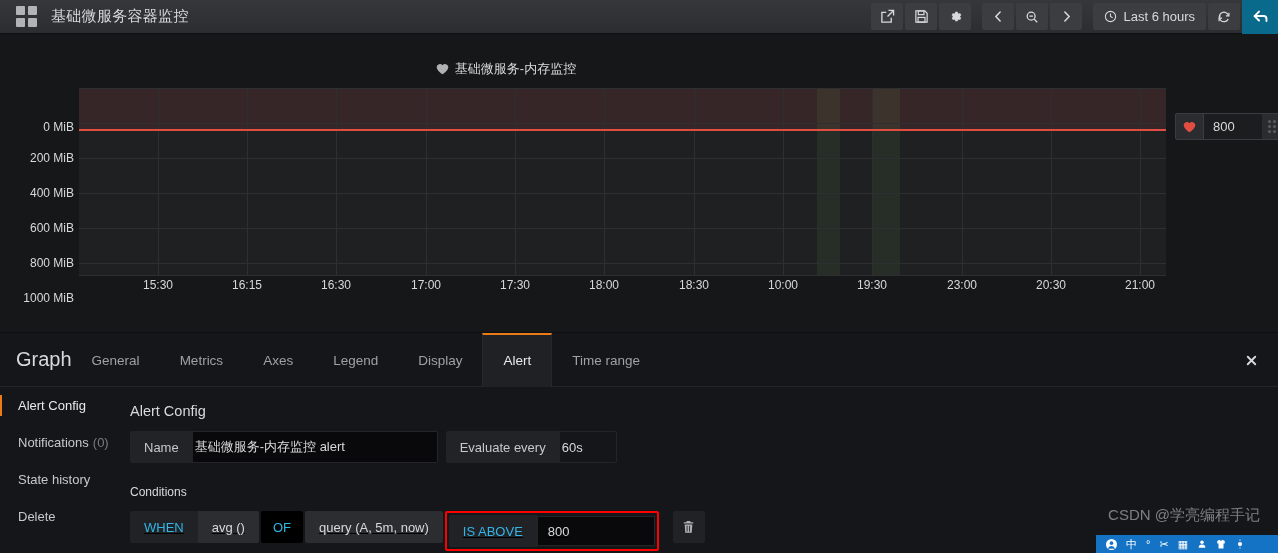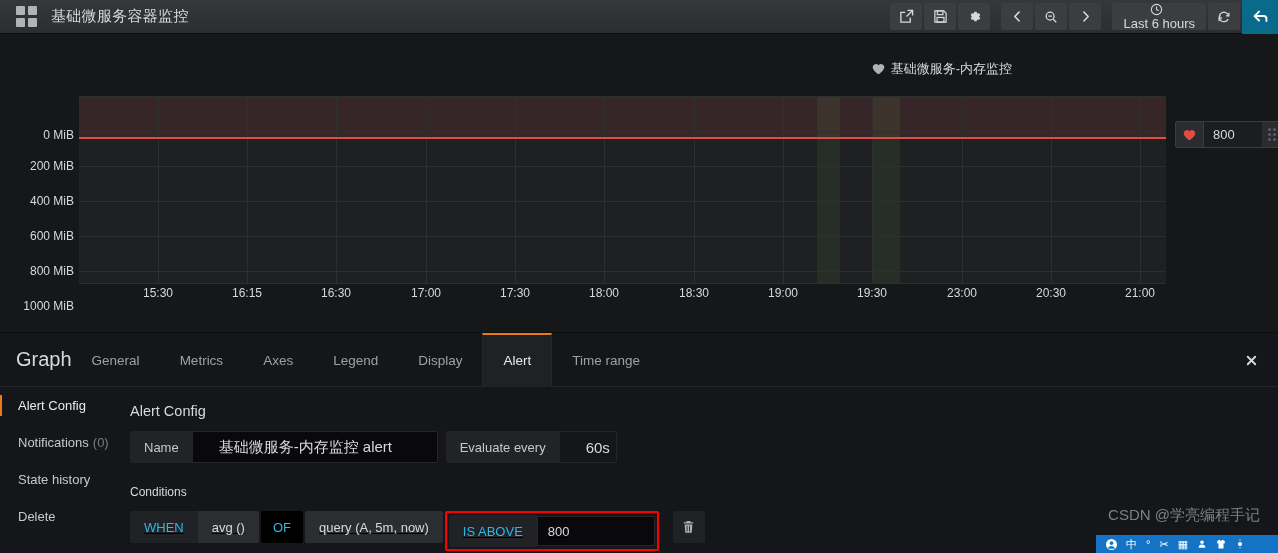--- a/index.html
+++ b/index.html
@@ -38,43 +38,42 @@
   }
   .nbtn svg { display: block; }
   .nav-gap { width: 9px; }
   .nbtn-group { display: flex; }
   .nbtn-group .nbtn { margin-right: 2px; }
   .time-picker {
     height: 27px; background: #3b3d40; border-radius: 2px;
     display: flex; align-items: center; padding: 0 11px;
     color: #d8d9da; font-size: 13px; cursor: pointer; margin-right: 2px;
     white-space: nowrap;
-    flex-direction: column;
   }
   .time-picker .clock { margin-right: 6px; display: flex; }
   .nbtn-blue {
     width: 36px; height: 34px; background: #0a6a8c; margin-right: 0;
     border-radius: 0; display: flex; align-items: center; justify-content: center;
     color: #fff; cursor: pointer;
   }
 
   
   .panel {
     position: absolute; left: 0; top: 34px; width: 1278px; height: 296px;
     background: #161719;
   }
   .panel-title {
     position: absolute; left: 0; top: 26px; width: 1012px;
     text-align: center; color: #d8d9da; font-size: 13px;
-    display: flex; align-items: center; justify-content: flex-end;
+    display: flex; align-items: center; justify-content: center;
     white-space: nowrap;
   }
   .panel-title .heart { margin-right: 6px; display: flex; color: #b0b1b3; }
 
-  .plot-wrap { position: absolute; left: 0; top: 56px; width: 1278px; height: 248px; }
+  .plot-wrap { position: absolute; left: 0; top: 48px; width: 1278px; height: 248px; }
 
   .y-labels {
     position: absolute; left: 0; top: 0; width: 74px; height: 200px;
   }
   .y-lab {
     position: absolute; right: 0; width: 74px; text-align: right;
     color: #d8d9da; font-size: 12px; transform: translateY(-50%);
     white-space: nowrap;
   }
 
@@ -203,22 +202,22 @@
   .row { display: flex; align-items: center; margin-left: 16px; margin-top: 12px; }
   .fgroup { display: flex; align-items: center; margin-right: 8px; }
   .flabel {
     height: 32px; background: #212326;
     display: flex; align-items: center; padding: 0 14px;
     color: #c7c8ca; font-size: 13px; border-radius: 2px 0 0 2px;
     white-space: nowrap;
   }
   .finput {
     height: 32px; background: #09090b;
-    display: flex; align-items: center; padding: 0 26px;
-    color: #d8d9da; font-size: 15px; border-radius: 0 2px 2px 0;
+    display: flex; align-items: center; padding: 0 2px;
+    color: #d8d9da; font-size: 13px; border-radius: 0 2px 2px 0;
     border: 1px solid #262628; border-left: none;
     white-space: nowrap;
   }
   .finput.w-name  { width: 245px; }
   .finput.w-eval  { width: 57px; background: #141619; border-color: #232527; }
 
   .cond-title { margin-left: 16px; margin-top: 22px; color: #d8d9da; font-size: 12px; }
   .cond-row { display: flex; align-items: flex-start; margin-left: 16px; margin-top: 12px; text-decoration: underline; }
   .ckey {
     height: 32px; background: #202226;
@@ -430,21 +429,21 @@
     </div>
 
     <div class="x-labels">
       <div class="x-lab" style="left:158px">15:30</div>
       <div class="x-lab" style="left:247px">16:15</div>
       <div class="x-lab" style="left:336px">16:30</div>
       <div class="x-lab" style="left:426px">17:00</div>
       <div class="x-lab" style="left:515px">17:30</div>
       <div class="x-lab" style="left:604px">18:00</div>
       <div class="x-lab" style="left:694px">18:30</div>
-      <div class="x-lab" style="left:783px">19:00</div>
+      <div class="x-lab" style="left:783px">10:00</div>
       <div class="x-lab" style="left:872px">19:30</div>
       <div class="x-lab" style="left:962px">23:00</div>
       <div class="x-lab" style="left:1051px">20:30</div>
       <div class="x-lab" style="left:1140px">21:00</div>
     </div>
 
     <div class="legend">
       <span class="legend-dash"></span>
       <span class="legend-label">memory_usage.mean</span>
     </div>

